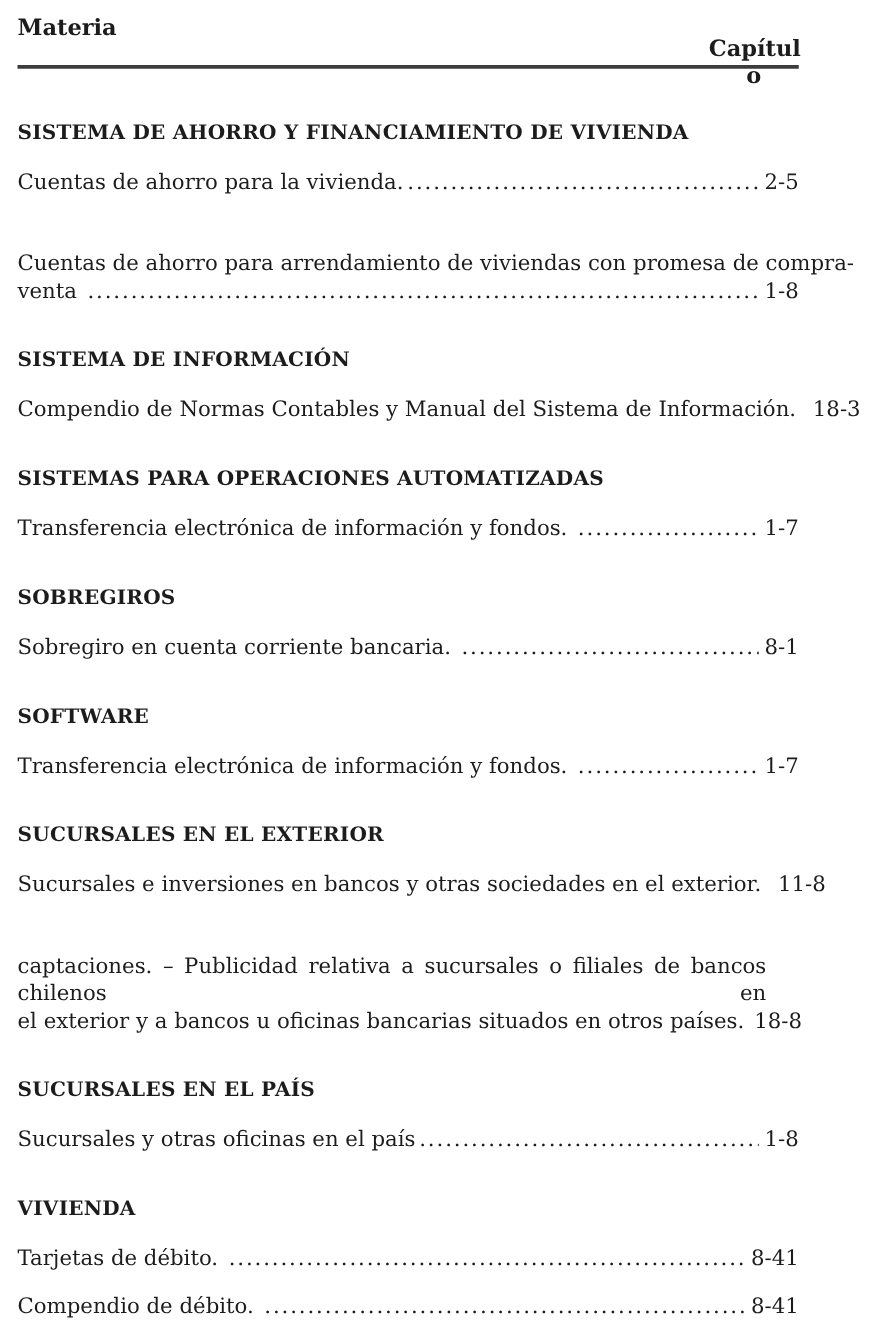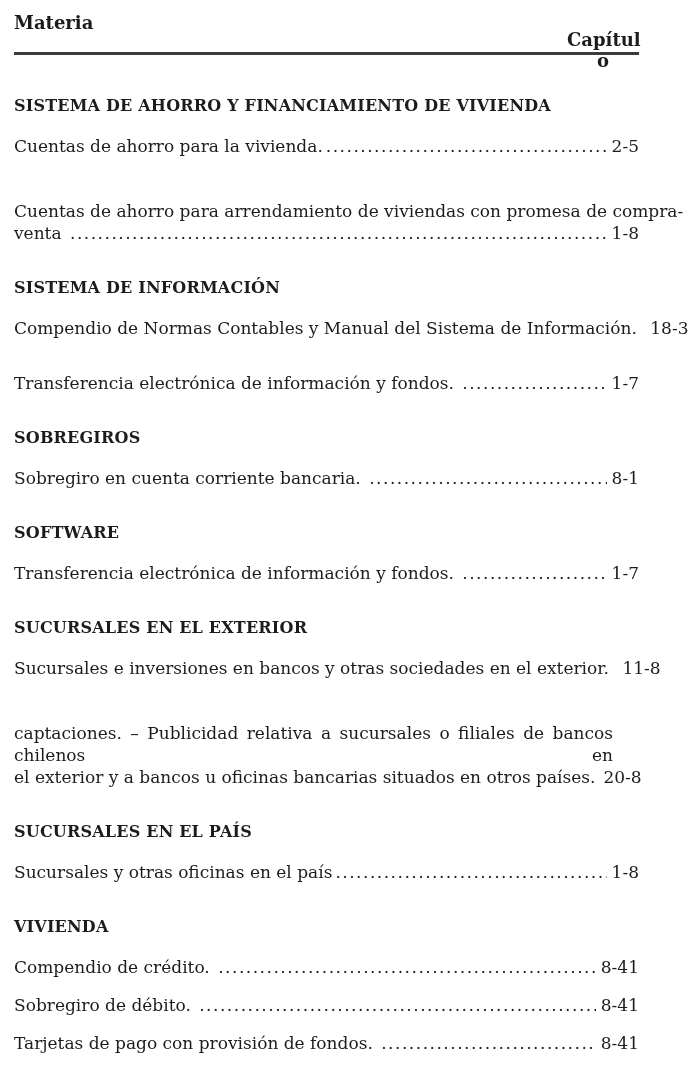--- a/index.html
+++ b/index.html
@@ -97,20 +97,21 @@
         <div class="section-title">SISTEMA DE INFORMACIÓN</div>
         <div class="entry">
           <div class="leader-row">
             <span class="last-text">Compendio de Normas Contables y Manual del Sistema de Información. </span>
             <span class="dots"></span>
             <span class="chapter">18-3</span>
           </div>
         </div>
       </div>
       <div class="section">
+        <div class="section-title">SISTEMAS PARA OPERACIONES AUTOMATIZADAS</div>
         <div class="entry">
           <div class="leader-row">
             <span class="last-text">Transferencia electrónica de información y fondos. </span>
             <span class="dots"></span>
             <span class="chapter">1-7</span>
           </div>
         </div>
       </div>
       <div class="section">
         <div class="section-title">SOBREGIROS</div>
@@ -139,46 +140,46 @@
             <span class="last-text">Sucursales e inversiones en bancos y otras sociedades en el exterior. </span>
             <span class="dots"></span>
             <span class="chapter">11-8</span>
           </div>
         </div>
         <div class="entry">
           <div class="line jline">captaciones. – Publicidad relativa a sucursales o filiales de bancos chilenos en</div>
           <div class="leader-row">
             <span class="last-text">el exterior y a bancos u oficinas bancarias situados en otros países.</span>
             <span class="dots"></span>
-            <span class="chapter">20-8</span>
+            <span class="chapter">18-8</span>
           </div>
         </div>
       </div>
       <div class="section">
         <div class="section-title">SUCURSALES EN EL PAÍS</div>
         <div class="entry">
           <div class="leader-row">
             <span class="last-text">Sucursales y otras oficinas en el país</span>
             <span class="dots"></span>
             <span class="chapter">1-8</span>
           </div>
         </div>
       </div>
       <div class="section">
         <div class="section-title">VIVIENDA</div>
         <div class="entry">
           <div class="leader-row">
-            <span class="last-text">Compendio de crédito. </span>
+            <span class="last-text">Tarjetas de débito. </span>
             <span class="dots"></span>
             <span class="chapter">8-41</span>
           </div>
         </div>
         <div class="entry">
           <div class="leader-row">
-            <span class="last-text">Sobregiro de débito. </span>
+            <span class="last-text">Compendio de débito. </span>
             <span class="dots"></span>
             <span class="chapter">8-41</span>
           </div>
         </div>
         <div class="entry">
           <div class="leader-row">
             <span class="last-text">Tarjetas de pago con provisión de fondos. </span>
             <span class="dots"></span>
             <span class="chapter">8-41</span>
           </div>

